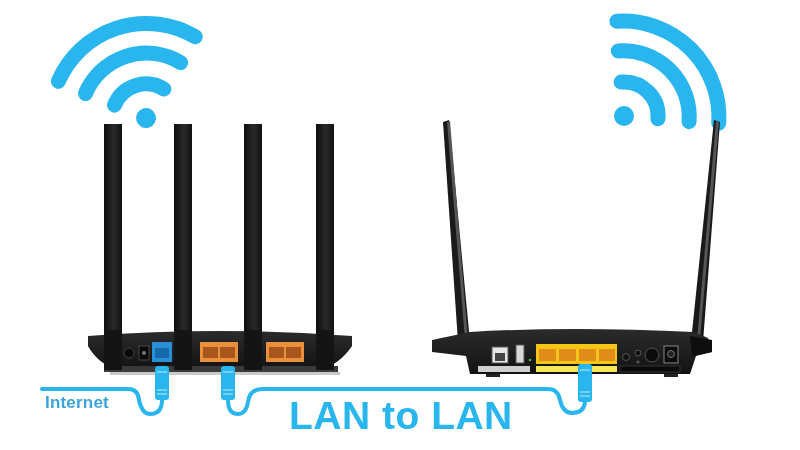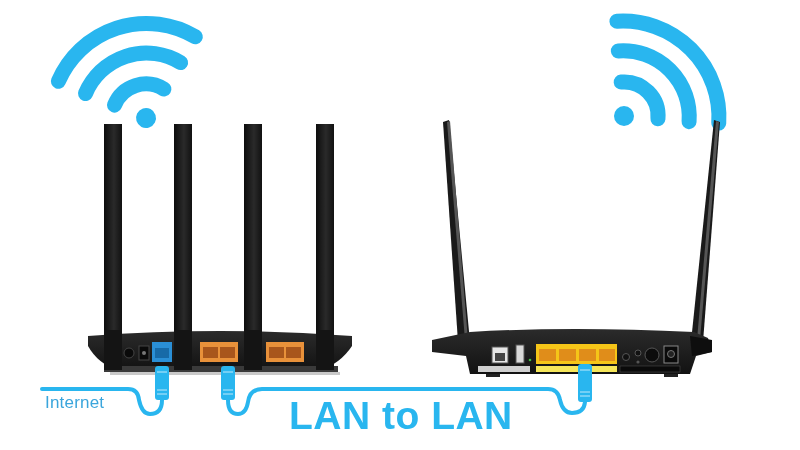--- a/index.html
+++ b/index.html
@@ -1,18 +1,18 @@
 <!DOCTYPE html>
 <html><head>
 <meta charset="utf-8">
 <style>
   html,body{margin:0;padding:0;background:#ffffff;}
   body{width:800px;height:450px;overflow:hidden;position:relative;font-family:"Liberation Sans",sans-serif;}
   #scene{position:absolute;left:0;top:0;width:800px;height:450px;}
-  .label-internet{position:absolute;left:45px;top:393px;font-size:17px;font-weight:normal;letter-spacing:0.2px;}
+  .label-internet{position:absolute;left:45px;top:393px;font-size:17px;font-weight:bold;letter-spacing:0.2px;}
   .label-lan{position:absolute;left:289px;top:394px;font-size:39px;font-weight:bold;letter-spacing:0.5px;}
 </style>
 </head>
 <body>
 
 <svg id="scene" viewBox="0 0 800 450" xmlns="http://www.w3.org/2000/svg">
   <defs>
     <linearGradient id="ant" x1="0" x2="1">
       <stop offset="0" stop-color="#0d0d0d"></stop>
       <stop offset="0.55" stop-color="#2a2a2a"></stop>

